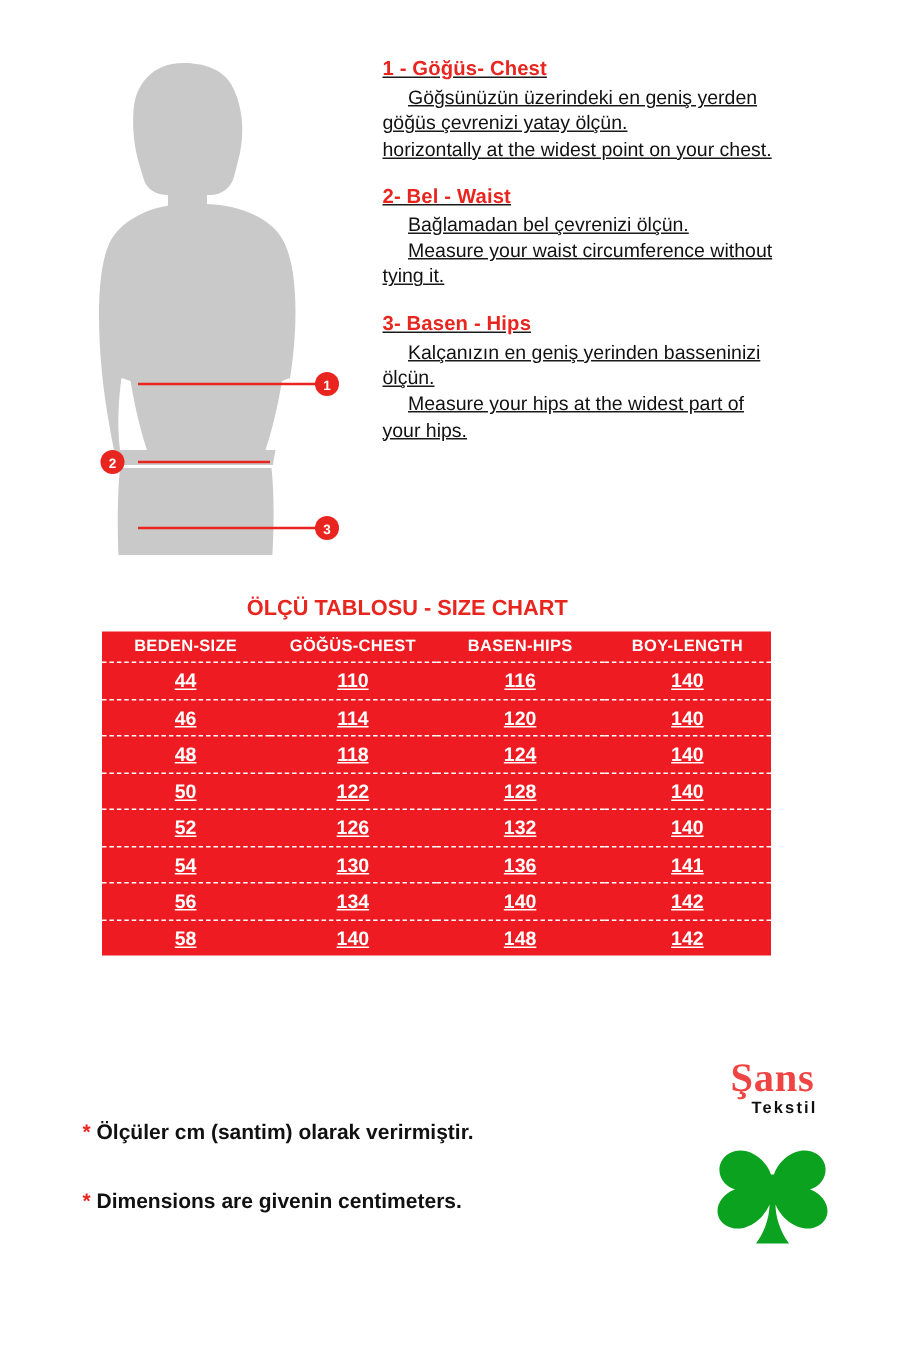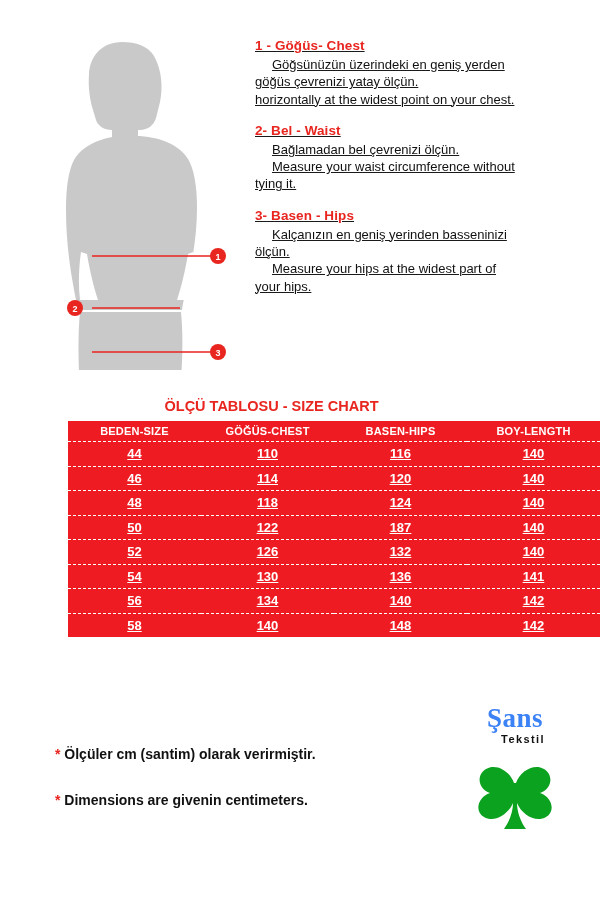--- a/index.html
+++ b/index.html
@@ -69,21 +69,21 @@
     width: 543px;
     text-align: center;
     color: #e8251f;
     font-weight: bold;
     font-size: 14.5px;
   }
   .size-table {
     position: absolute;
     left: 68px;
     top: 421px;
-    width: 532px;
+    width: 446px;
     border-collapse: collapse;
     background: #ee1c22;
     color: #ffffff;
     table-layout: fixed;
   }
   .size-table th,
   .size-table td {
     text-align: center;
     font-weight: bold;
     font-size: 12.5px;
@@ -124,21 +124,21 @@
     left: 460px;
     top: 705px;
     width: 110px;
     height: 130px;
     text-align: center;
   }
   .logo-name {
     font-family: "Liberation Serif", serif;
     font-weight: bold;
     font-size: 27px;
-    color: #3b82f6;
+    color: #ef4444;
     letter-spacing: .5px;
     line-height: 1;
   }
   .logo-sub {
     font-size: 11px;
     font-weight: bold;
     color: #111;
     letter-spacing: 1.4px;
     margin-top: 1px;
     margin-left: 16px;
@@ -256,21 +256,21 @@
       </tr>
       <tr>
         <td>48</td>
         <td>118</td>
         <td>124</td>
         <td>140</td>
       </tr>
       <tr>
         <td>50</td>
         <td>122</td>
-        <td>187</td>
+        <td>128</td>
         <td>140</td>
       </tr>
       <tr>
         <td>52</td>
         <td>126</td>
         <td>132</td>
         <td>140</td>
       </tr>
       <tr>
         <td>54</td>

